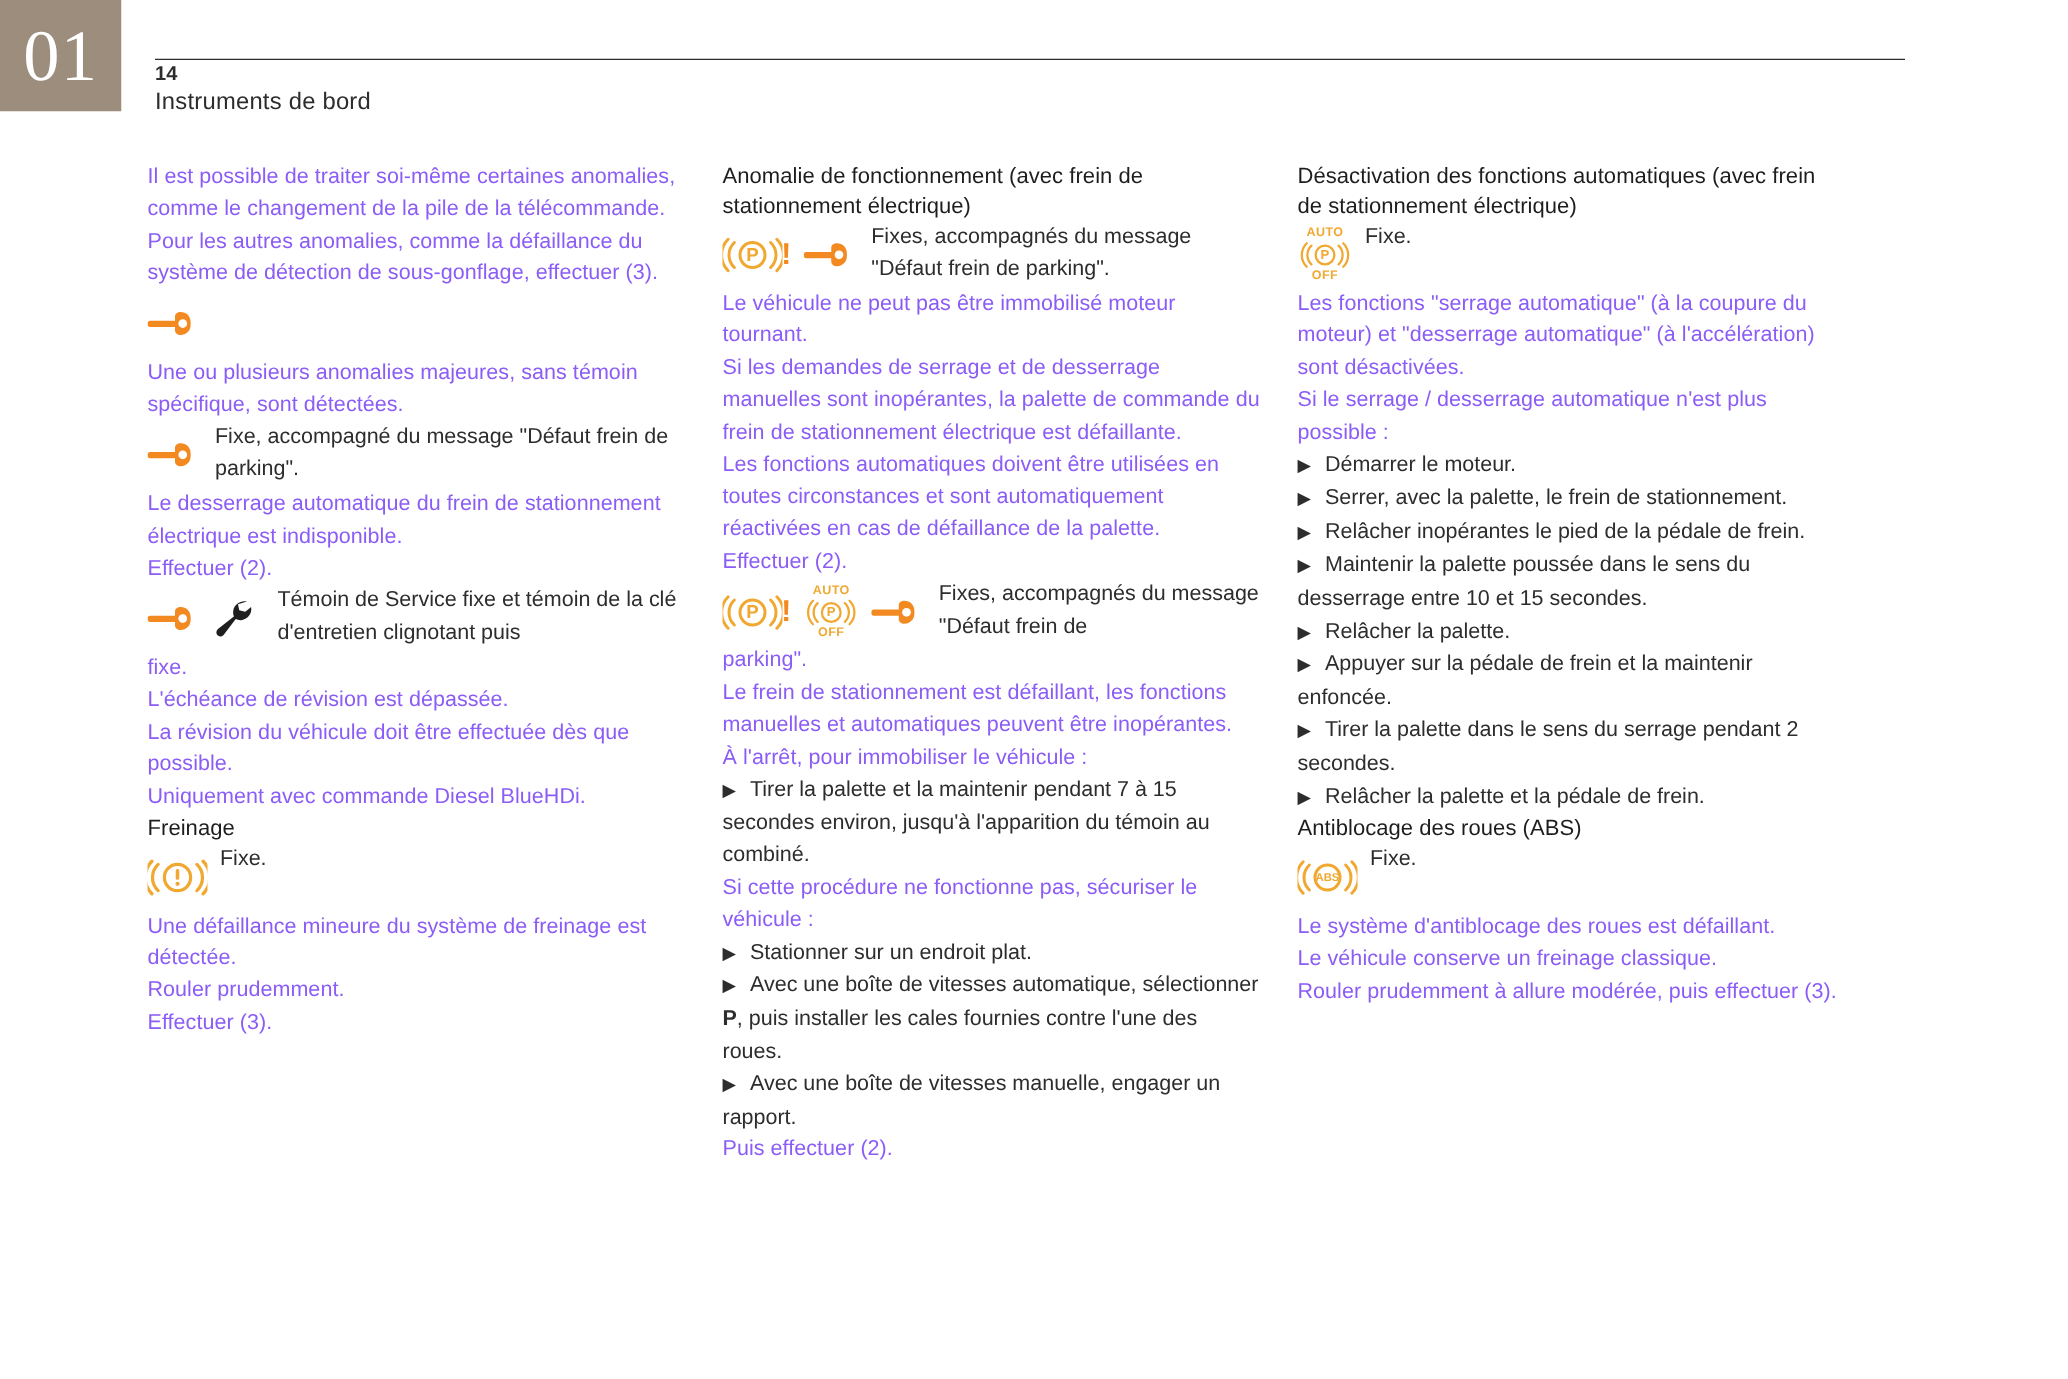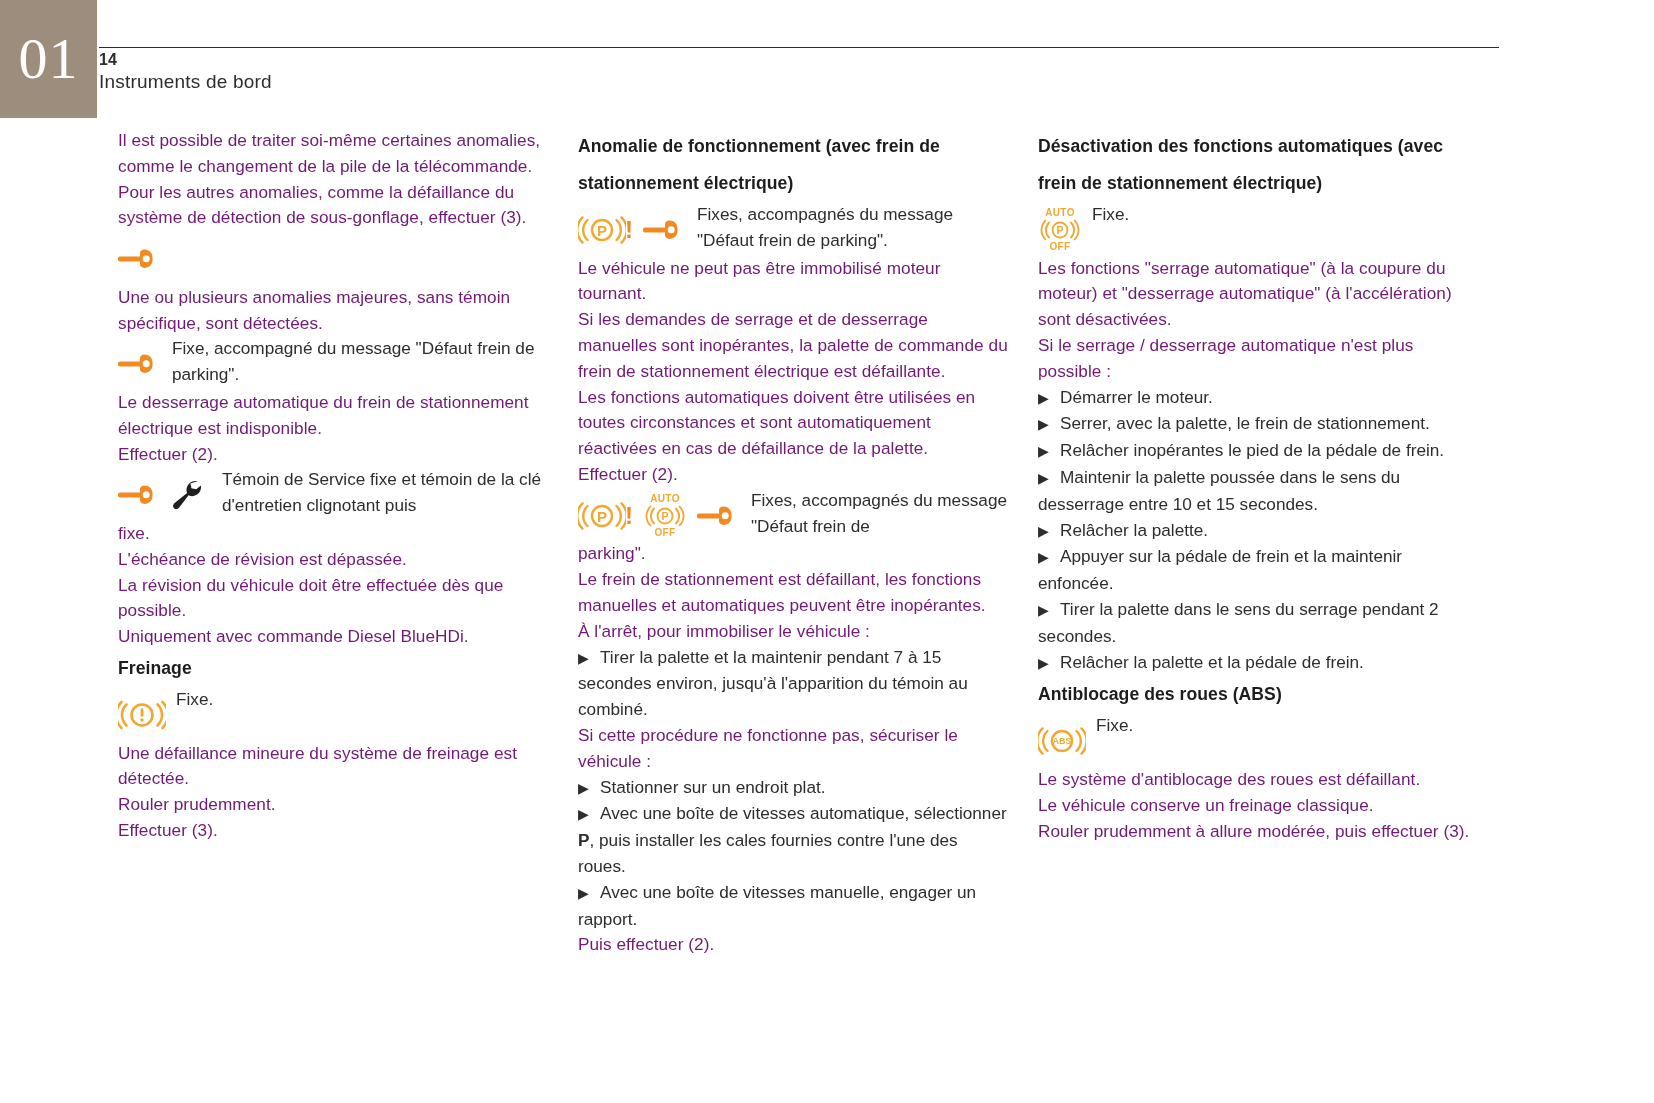--- a/index.html
+++ b/index.html
@@ -8,34 +8,34 @@
     background:#ffffff;
     font-family:"Liberation Sans", sans-serif;
     color:#2d2d2d;
     overflow:hidden;
     position:relative;
   }
 
   
   .chapter-block{
     position:absolute;left:0;top:0;
-    width:97px;height:118px;
+    width:97px;height:89px;
     background:#9c8d7d;
     display:flex;align-items:center;justify-content:center;
   }
   .chapter-num{
     font-family:"Liberation Serif", serif;
     font-size:58px;
     color:#ffffff;
     line-height:1;
     letter-spacing:1px;
     font-weight:400;
   }
   .header-text{
-    position:absolute;left:99px;top:47px;
+    position:absolute;left:124px;top:47px;
     border-top:1.5px solid #2d2d2d;
     padding-top:2px;
     width:1400px;
   }
   .page-num{
     font-size:16px;font-weight:bold;
     color:#2d2d2d;line-height:1.25;
     letter-spacing:.2px;
   }
   .section-name{
@@ -52,28 +52,28 @@
     display:flex;
     gap:0px;
   }
   .col{width:432px;margin-right:28px;}
   .col:last-child{margin-right:0;}
 
   
   .p{
     font-size:17.2px;
     line-height:25.8px;
-    color:#701a75;
+    color:#8b5cf6;
     letter-spacing:.05px;
     margin:0;
   }
   .h3{
     font-size:17.6px;
-    font-weight:bold;
-    line-height:37px;
+    font-weight:normal;
+    line-height:24px;
     color:#1d1d1d;
     letter-spacing:.05px;
     margin:0;
   }
   .bullet{
     font-size:17.2px;
     line-height:25.8px;
     color:#2d2d2d;
     margin:0;
     text-indent:0;

